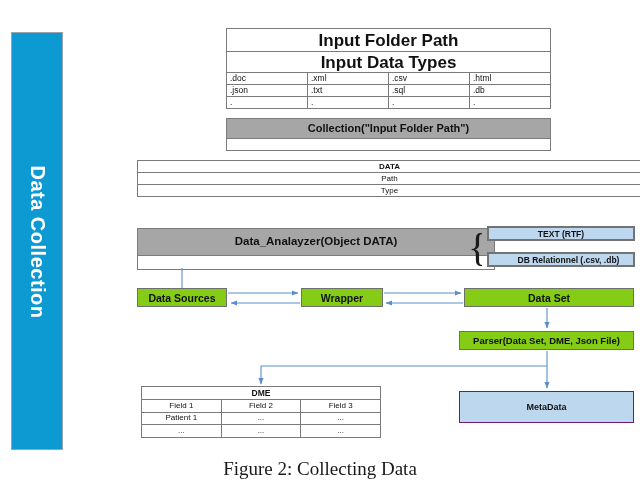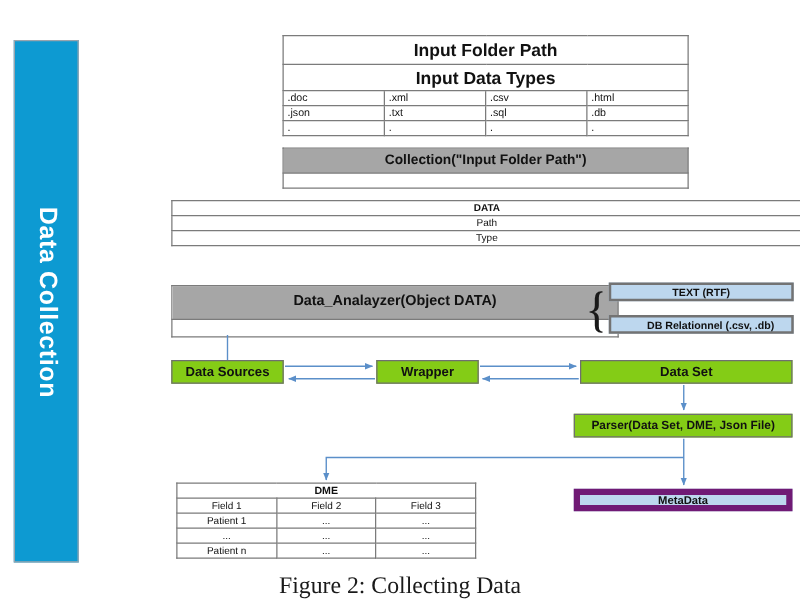--- a/index.html
+++ b/index.html
@@ -63,21 +63,21 @@
     line-height: 1;
     background: #ffffff;
     white-space: nowrap;
     overflow: hidden;
   }
   td.hdr-blue {
     background: #BDD7EE;
     text-align: center;
     font-weight: bold;
   }
-  td.hdr-blue-big { font-size: 14px; }
+  td.hdr-blue-big { font-size: 17px; }
   td.row-blue { background: #BDD7EE; }
   td.ctr { text-align: center; }
   td.lft { text-align: left; }
 
   
   #input-table { left: 226px; top: 28px; width: 325px; height: 80px; }
   #input-table td.t1 { height: 22px; }
   #input-table td.t2 { height: 20px; }
   #input-table td.t3 { height: 11px; }
 
@@ -138,22 +138,22 @@
     font-weight: bold;
     color: #111111;
     white-space: nowrap;
   }
   #box-data-sources { left: 137px; top: 288px; width: 90px; height: 19px; font-size: 10.5px; }
   #box-wrapper      { left: 301px; top: 288px; width: 82px; height: 19px; font-size: 10.5px; }
   #box-data-set     { left: 464px; top: 288px; width: 170px; height: 19px; font-size: 10.5px; }
   #box-parser       { left: 459px; top: 331px; width: 175px; height: 19px; font-size: 9.5px; }
 
   #chip-metadata {
-    left: 459px; top: 391px; width: 175px; height: 18px;
-    background: #BDD7EE; border: 5px solid #701a75;
+    left: 459px; top: 391px; width: 175px; height: 32px;
+    background: #BDD7EE; border: 1px solid #701a75;
     display: flex; align-items: center; justify-content: center;
     font-weight: bold; font-size: 9px;
   }
 
   
   #dme-table { left: 141px; top: 386px; width: 240px; height: 52px; }
   #dme-table td { height: 11px; font-size: 8px; text-align: center; }
   #dme-table td.hdr-blue { font-size: 8.5px; }
 
   
@@ -279,25 +279,20 @@
       <td class="ctr">Field 2</td>
       <td class="ctr">Field 3</td>
     </tr>
     <tr>
       <td class="ctr">Patient 1</td>
       <td class="ctr">...</td>
       <td class="ctr">...</td>
     </tr>
     <tr>
       <td class="ctr">...</td>
-      <td class="ctr">...</td>
-      <td class="ctr">...</td>
-    </tr>
-    <tr>
-      <td class="ctr">Patient n</td>
       <td class="ctr">...</td>
       <td class="ctr">...</td>
     </tr>
   </tbody>
     </table>
 </div>
 
 <svg class="abs" id="connectors" viewBox="0 0 640 480" xmlns="http://www.w3.org/2000/svg">
   <defs>
     <marker id="ah" markerWidth="7" markerHeight="7" refX="6" refY="3" orient="auto" markerUnits="userSpaceOnUse">

